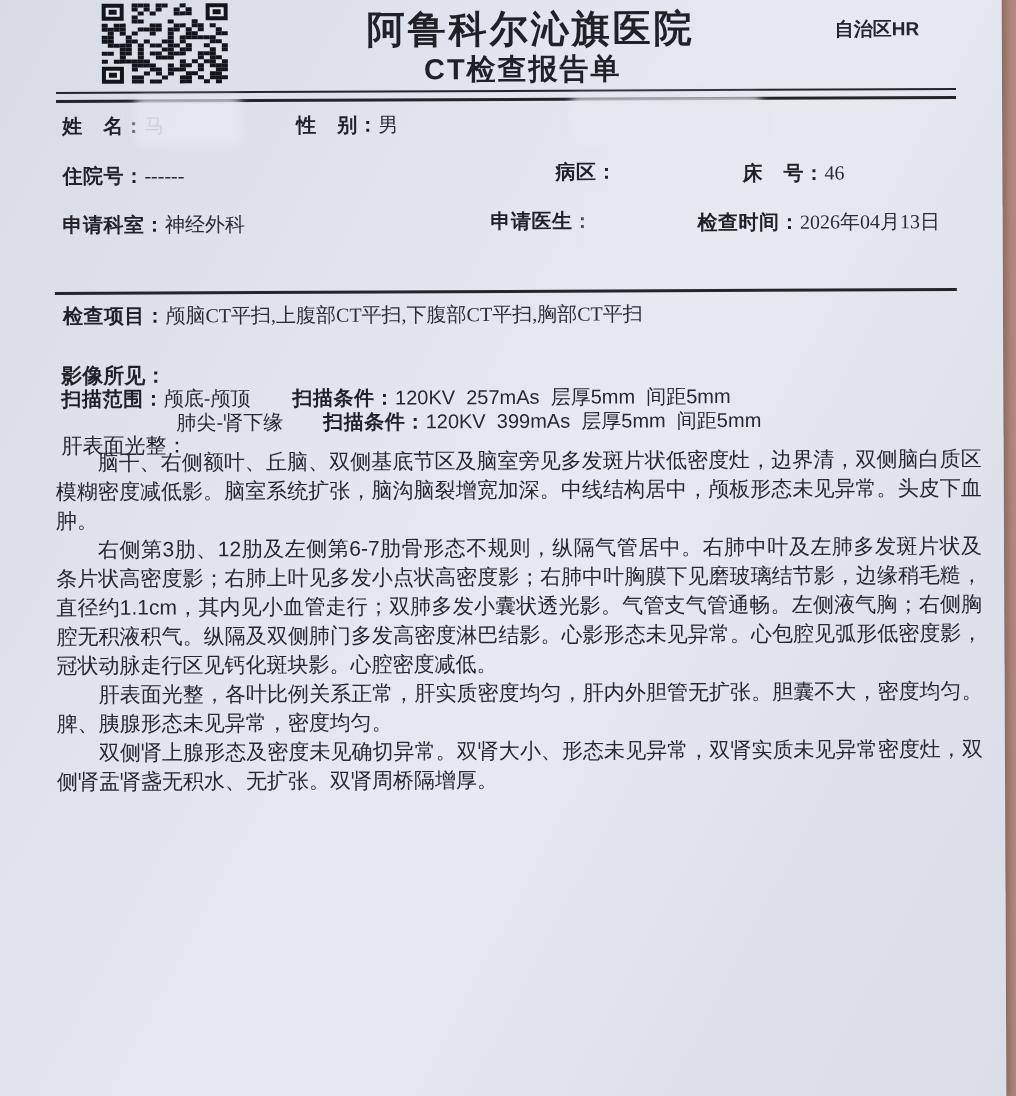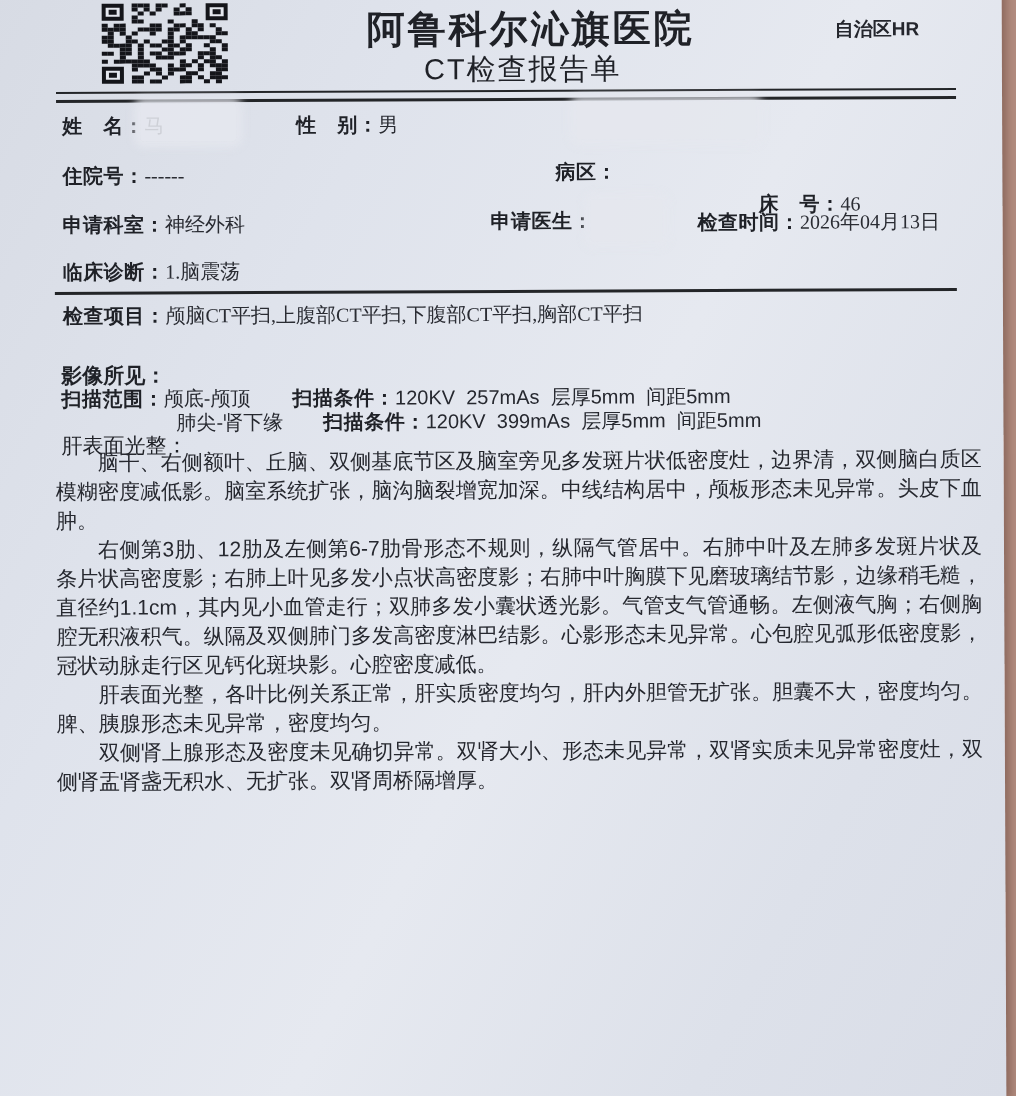--- a/index.html
+++ b/index.html
@@ -14,21 +14,21 @@
     position:absolute;left:-8px;top:-6px;width:1012px;height:1108px;
     background:linear-gradient(118deg,#d7dbe4 0%,#dfe3ec 28%,#e6e9f0 55%,#dde1ea 80%,#d9dde7 100%);
     transform:rotate(-0.25deg);
     box-shadow:4px 0 10px rgba(60,30,20,.35);
     color:#24262d;
   }
   .abs{position:absolute;white-space:nowrap;}
   .pre{white-space:pre-wrap;}
   
   .hospital{font-size:38px;font-weight:700;letter-spacing:3px;color:#1f2127;}
-  .rtitle{font-size:29px;font-weight:400;letter-spacing:2px;color:#1f2127;}
+  .rtitle{font-size:29px;font-weight:700;letter-spacing:2px;color:#1f2127;}
   .corner{font-size:19px;font-weight:700;color:#24262d;}
   
   .qr{position:absolute;left:112px;top:8px;width:126px;height:82px;}
   .qr i{position:absolute;width:6px;height:4px;background:#14151a;}
   .qr b{position:absolute;width:14px;height:9px;border:4px solid #14151a;background:#e4e7ee;}
   .qr b::after{content:"";position:absolute;left:3px;top:2px;width:8px;height:5px;background:#14151a;}
   
   .rule-double{position:absolute;left:66px;width:900px;height:6px;
     border-top:2px solid #232528;border-bottom:3px solid #232528;}
   .rule-single{position:absolute;left:64px;width:902px;height:3px;background:#232528;}
@@ -241,37 +241,34 @@
     <div class="f" style="left:306px;top:117px;">
       <span class="label">性　别：</span><span class="value">男</span>
     </div>
 
     <div class="f" style="left:72px;top:167px;">
       <span class="label">住院号：</span><span class="value">------</span>
     </div>
     <div class="f" style="left:565px;top:165px;">
       <span class="label">病区：</span><span class="value"></span>
     </div>
-    <div class="f" style="left:768px;top:167px;margin-top:31px;">
+    <div class="f" style="left:752px;top:167px;">
       <span class="label">床　号：</span><span class="value">46</span>
     </div>
 
     <div class="f" style="left:72px;top:216px;">
       <span class="label">申请科室：</span><span class="value">神经外科</span>
     </div>
     <div class="f" style="left:500px;top:214px;">
       <span class="label">申请医生：</span><span class="value"></span>
     </div>
     <div class="f" style="left:707px;top:216px;">
       <span class="label">检查时间：</span><span class="value">2026年04月13日</span>
     </div>
 
-    <div class="f" style="left:72px;top:263px;">
-      <span class="label">临床诊断：</span><span class="value">1.脑震荡</span>
-    </div>
 
     <div class="rule-single" style="top:296px;"></div>
 
     <div class="f" style="left:72px;top:307px;">
       <span class="label">检查项目：</span><span class="value">颅脑CT平扫,上腹部CT平扫,下腹部CT平扫,胸部CT平扫</span>
     </div>
 
     <div class="abs sec-title" style="left:70px;top:366px;">影像所见：</div>
 
     <div class="abs scanline" style="left:70px;top:390px;">

